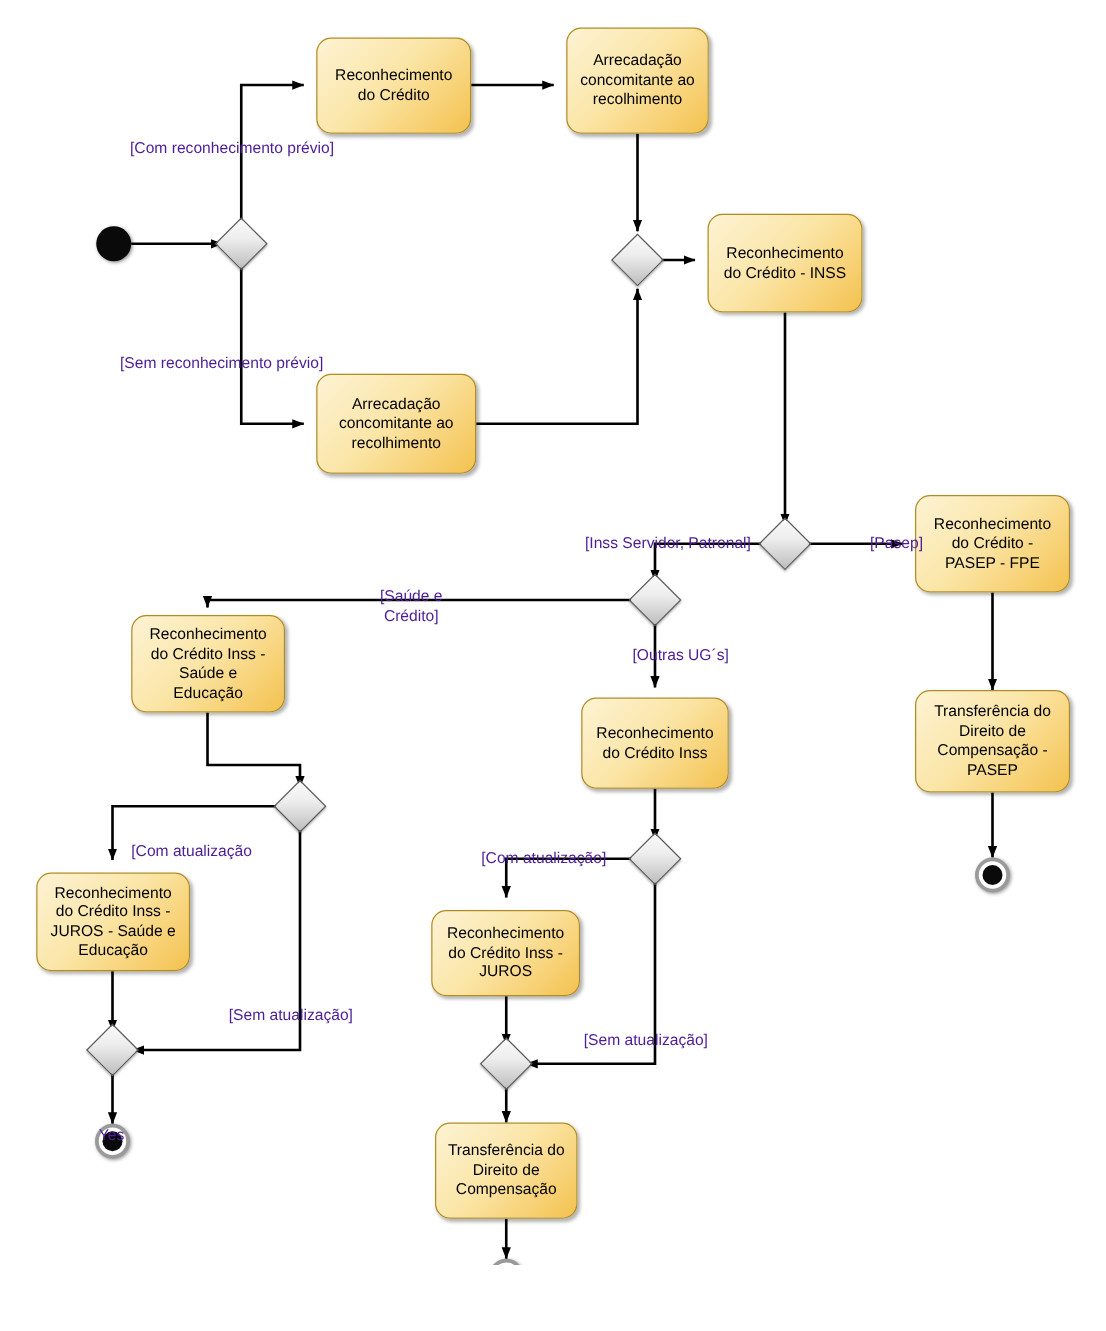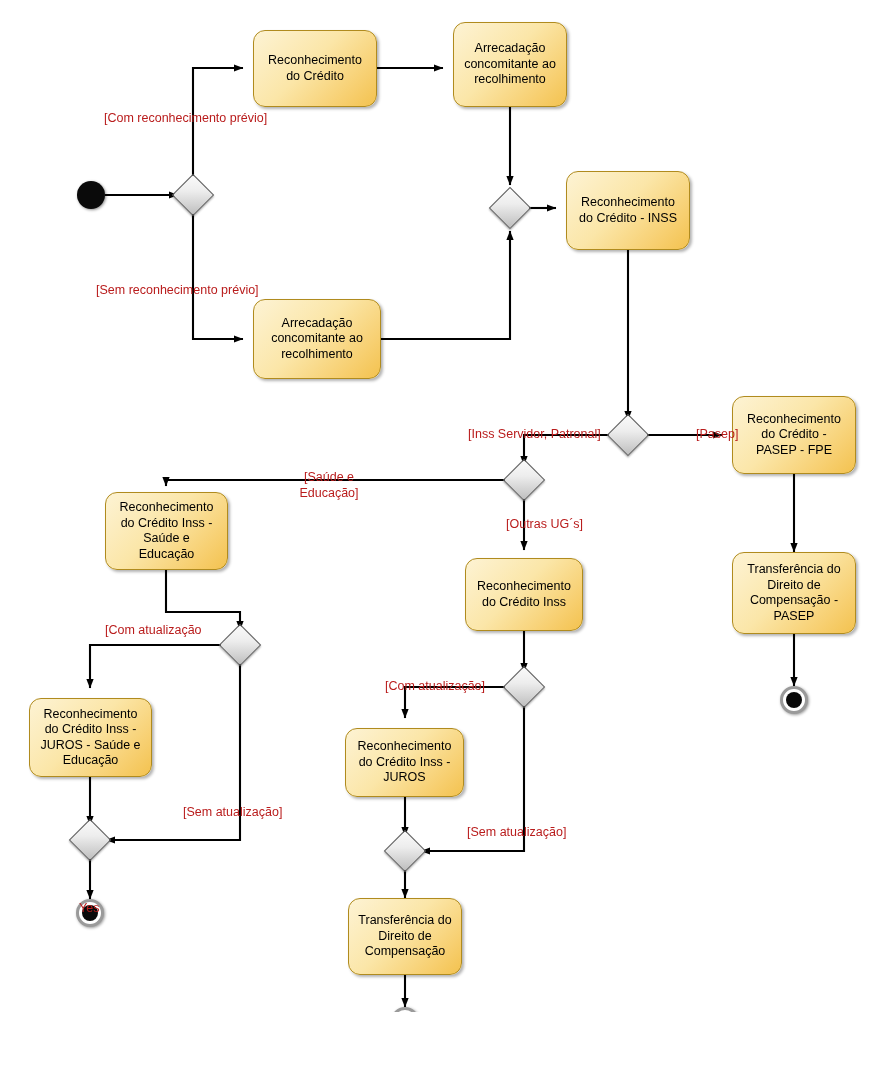--- a/index.html
+++ b/index.html
@@ -43,21 +43,21 @@
     border:3px solid #9a9a9a;background:#ffffff;
     box-shadow:1px 1px 3px rgba(0,0,0,0.40);
   }
   .endn::after{
     content:"";position:absolute;left:50%;top:50%;
     width:16px;height:16px;margin:-8px 0 0 -8px;
     border-radius:50%;background:#0a0a0a;
   }
 
   .glabel{
-    position:absolute;color:#b91c1c;font-size:12.5px;line-height:15.5px;
+    position:absolute;color:#4c1d95;font-size:12.5px;line-height:15.5px;
     white-space:pre-line;text-align:center;
   }
   .glabel.lft{text-align:left;}
 </style>
 </head>
 <body>
 
 <div id="canvas">
 
   <svg id="edges" viewBox="0 0 885 1065">
@@ -181,25 +181,25 @@
 
   <div class="glabel lft" style="left:104px;top:111px;">[Com reconhecimento prévio]</div>
 
   <div class="glabel lft" style="left:96px;top:283px;">[Sem reconhecimento prévio]</div>
 
   <div class="glabel lft" style="left:468px;top:427px;">[Inss Servidor, Patronal]</div>
 
   <div class="glabel lft" style="left:696px;top:427px;">[Pasep]</div>
 
   <div class="glabel" style="left:274px;top:470px;width:110px;">[Saúde e
-Educação]</div>
+Crédito]</div>
 
   <div class="glabel lft" style="left:482px;top:517px;padding-left:24px;">[Outras UG´s]</div>
 
-  <div class="glabel lft" style="left:105px;top:623px;">[Com atualização</div>
+  <div class="glabel lft" style="left:105px;top:674px;">[Com atualização</div>
 
   <div class="glabel lft" style="left:183px;top:805px;">[Sem atualização]</div>
 
   <div class="glabel lft" style="left:385px;top:679px;">[Com atualização]</div>
 
   <div class="glabel lft" style="left:467px;top:825px;">[Sem atualização]</div>
 
   <div class="glabel lft" style="left:79px;top:901px;">Yes</div>
 
 </div>

